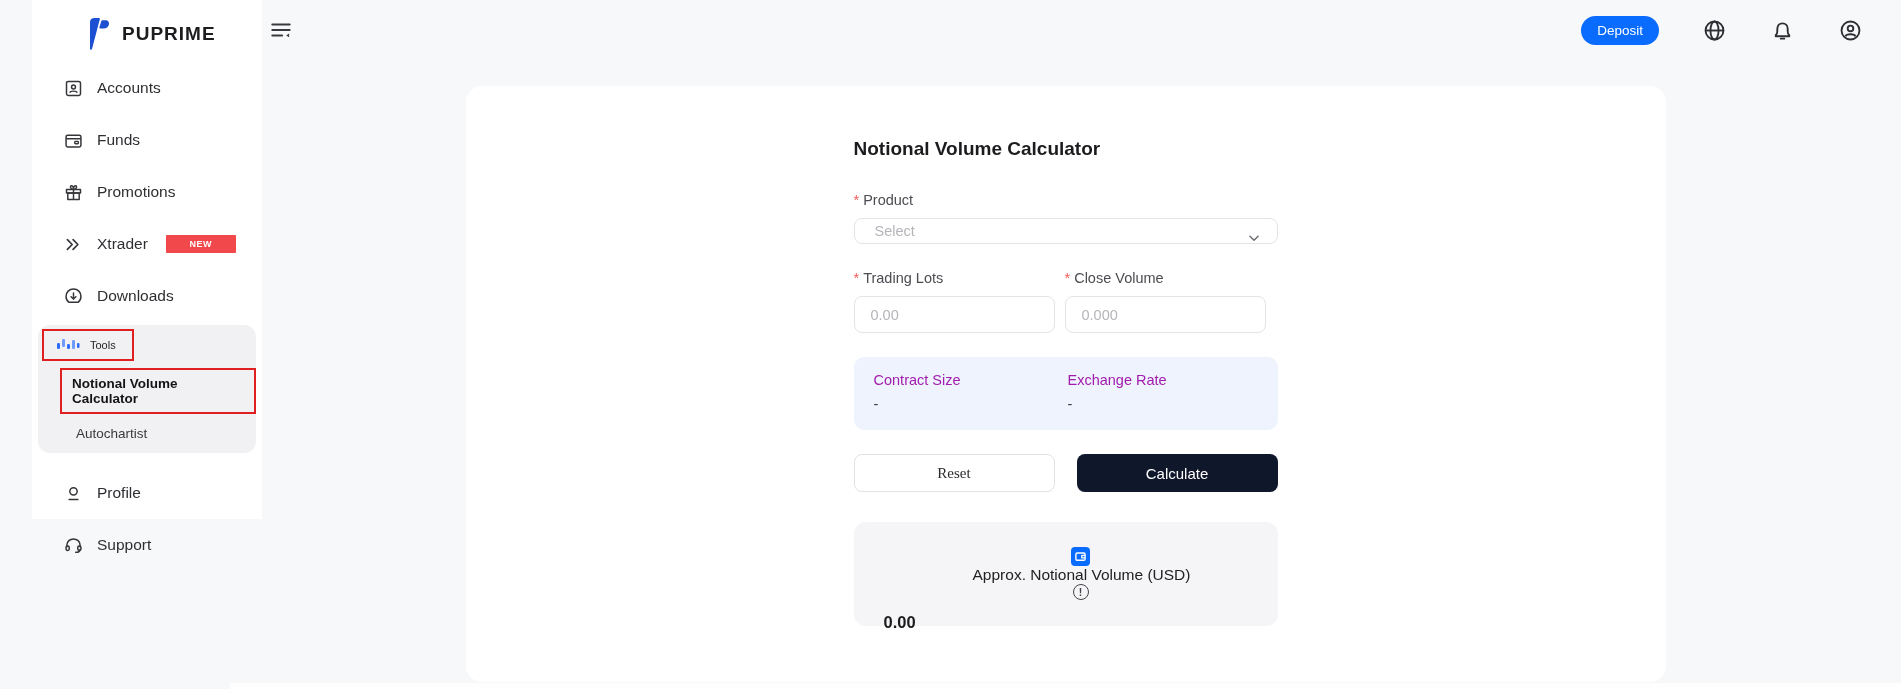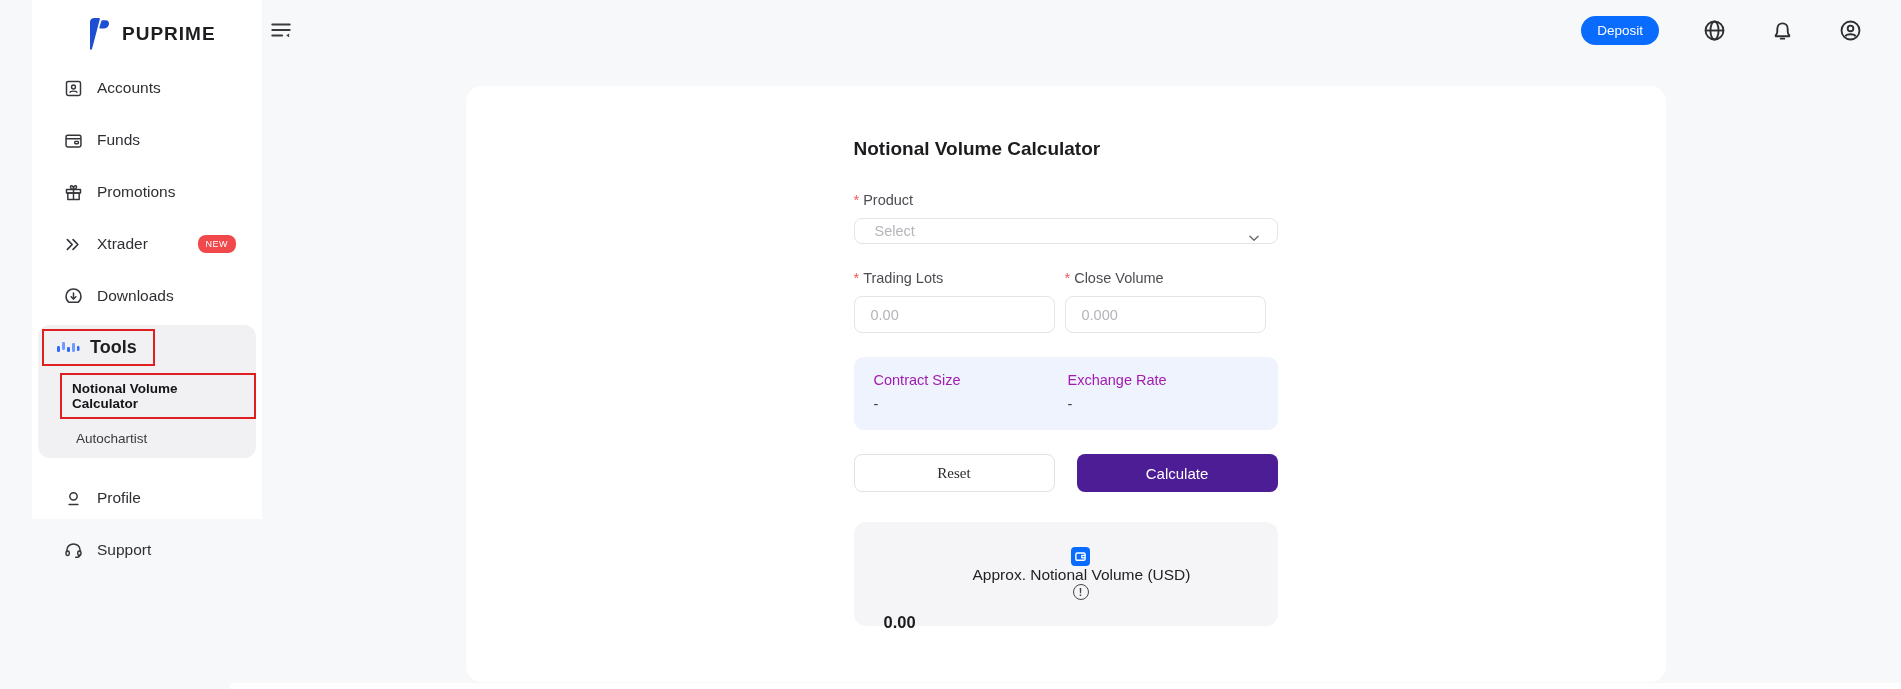--- a/index.html
+++ b/index.html
@@ -10,27 +10,27 @@
   .sidebar { position:absolute; left:0; top:0; width:230px; height:519px;
     background:#ffffff; z-index:5;margin-left:32px; }
   .logo-row { display:flex; align-items:center; padding:12px 0 0 46px; height:56px; }
   .logo-mark { width:40px; height:40px; position:relative; }
   .logo-text { font-size:19px; font-weight:bold; letter-spacing:1px; color:#1d1d1f; margin-left:4px; }
   .nav { margin-top:6px; }
   .nav-item { display:flex; align-items:center; height:52px; padding-left:30px; cursor:pointer; }
   .nav-item .icon { width:22px; height:22px; display:flex; align-items:center; justify-content:center; }
   .nav-item .label { margin-left:13px; font-size:15.5px; color:#2f2f33; }
   .badge-new { margin-left:auto; margin-right:26px; background:#f0484b; color:#fff;
-    font-size:9px; font-weight:normal; letter-spacing:.5px; padding:4px 8px; border-radius:8px; }
+    font-size:9px; font-weight:bold; letter-spacing:.5px; padding:4px 24px; border-radius:1px; }
 
   .tools-group { margin:3px 6px 0 6px; background:#f1f1f3; border-radius:12px;
     padding:4px 0 12px 0; }
   .tools-header { display:inline-flex; align-items:center; margin-left:4px;
     border:2px solid #e02020; padding:6px 16px 6px 12px; background:transparent; }
-  .tools-header .label { margin-left:10px; font-size:18px; font-weight:bold; color:#1f1f23; }
+  .tools-header .label { margin-left:10px; font-size:11px; font-weight:normal; color:#1f1f23; }
   .tools-sub-active { display:inline-flex; margin:7px 0 0 22px; border:2px solid #e02020;
     padding:6px 12px 6px 10px; font-size:13.5px; font-weight:bold; color:#141417; cursor:pointer; }
   .tools-sub { margin:12px 0 0 38px; font-size:13.5px; color:#3a3a3e; cursor:pointer; }
 
   .nav-bottom { margin-top:14px; }
 
   
   .topbar { position:absolute; left:230px; top:0; right:0; height:60px; display:flex; align-items:center; }
   .hamburger { margin-left:38px; cursor:pointer; width:26px; height:26px; }
   .topbar-right { margin-left:auto; margin-right:38px; display:flex; align-items:center; gap:42px; }
@@ -60,21 +60,21 @@
 
   .info-panel { margin-top:24px; width:424px; height:73px; background:#eef3fe; border-radius:10px;
     position:relative; }
   .ip-label { position:absolute; top:15px; font-size:14.5px; color:#a21caf;text-align:center; }
   .ip-value { position:absolute; top:39px; font-size:14.5px; color:#3c3c42; }
   .ip-c1 { left:20px; } .ip-c2 { left:214px; }
 
   .btn-row { display:flex; gap:22px; margin-top:24px; }
   .btn-reset { width:201px; height:38px; background:#fff; border:1px solid #e2e2e6;
     border-radius:8px; font-size:15px; color:#2b2b2f; cursor:pointer; font-family:Liberation Serif, serif; }
-  .btn-calc { width:201px; height:38px; background:#4c1d95; border:none;
+  .btn-calc { width:201px; height:38px; background:#0f172a; border:none;
     border-radius:8px; font-size:15px; color:#ffffff; cursor:pointer; font-family:inherit; }
 
   .result-box { margin-top:30px; width:424px; height:104px; background:#f5f5f7;
     border-radius:12px; padding:25px 0 0 30px; }
   .result-row { display:flex; align-items:center;flex-direction:column; }
   .result-label { font-size:15.5px; color:#222226; margin:0 8px 0 10px; }
   .wallet-chip { width:19px; height:19px; background:#0a6cff; border-radius:4px;
     display:flex; align-items:center; justify-content:center; }
   .info-circle { width:16px; height:16px; border:1.4px solid #44444a; border-radius:50%;
     font-size:10.5px; color:#44444a; display:flex; align-items:center; justify-content:center;

